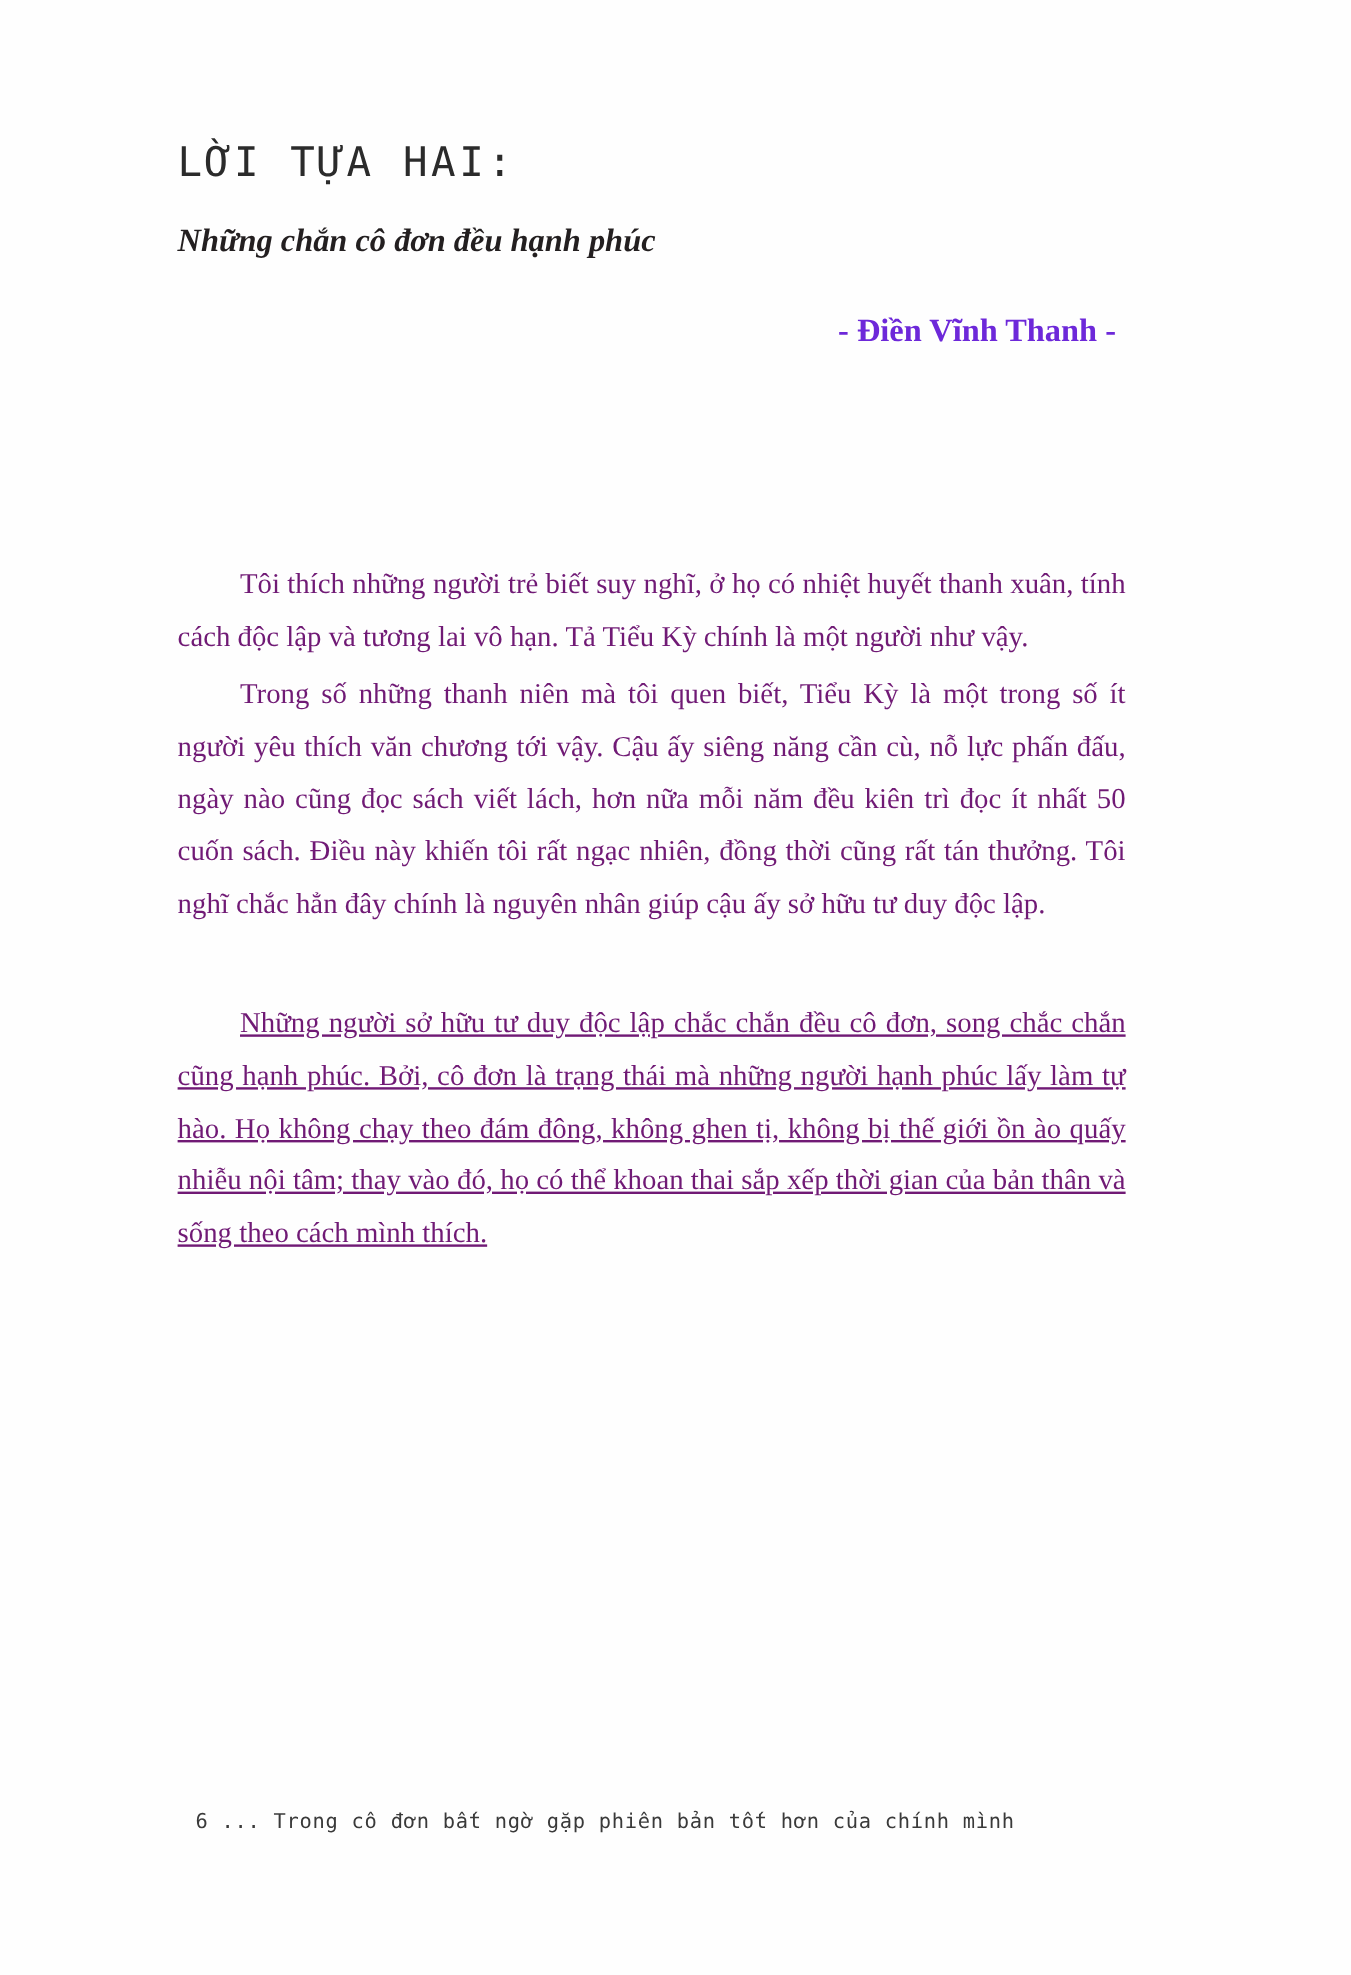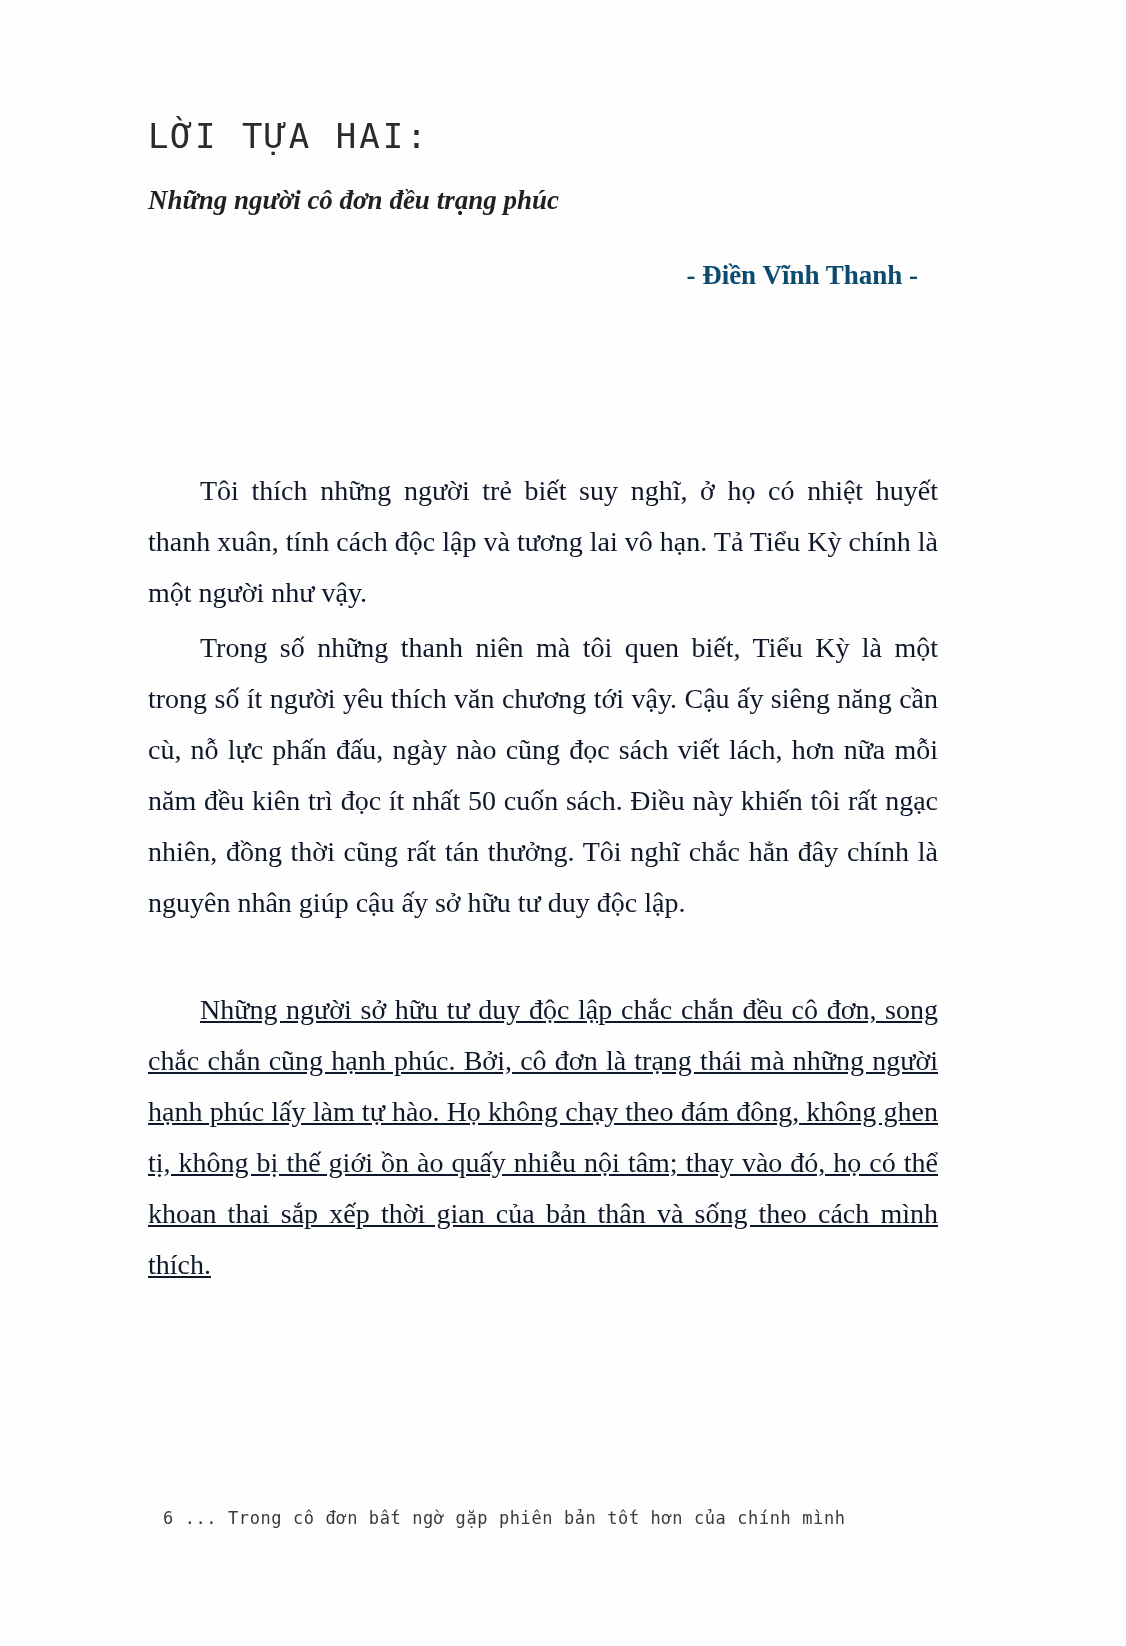--- a/index.html
+++ b/index.html
@@ -40,35 +40,35 @@
     font-size: 27px;
     color: #231f20;
     margin: 0 0 42px 0;
     line-height: 1.3;
   }
   .attribution {
     font-family: "Liberation Serif", serif;
     font-weight: bold;
     font-size: 27px;
     text-align: right;
-    color: #0c4a6e;
-    margin: 16px;
+    color: #6d28d9;
+    margin: 4px;
     padding-right: 4px;
   }
   .body-block {
     margin-top: 175px;
   }
   p.para {
-    font-size: 28px;
+    font-size: 24px;
     line-height: 1.82;
     text-align: justify;
     text-justify: inter-word;
     margin: 0 0 4px 0;
     text-indent: 52px;
-    color: #0f172a;
+    color: #701a75;
     hyphens: none;
   }
   p.para.gap-before {
     margin-top: 56px;
     text-decoration: underline;
   }
   .footer {
     position: absolute;
     left: 148px;
     bottom: 118px;
@@ -82,21 +82,21 @@
 </style>
 </head>
 <body>
 
 <div class="page">
 
   <div class="content">
 
     <h1 class="chapter-title">LỜI TỰA HAI:</h1>
 
-    <div class="subtitle">Những người cô đơn đều trạng phúc</div>
+    <div class="subtitle">Những chắn cô đơn đều hạnh phúc</div>
 
     <div class="attribution">- Điền Vĩnh Thanh -</div>
 
     <div class="body-block">
       <p class="para">Tôi thích những người trẻ biết suy nghĩ, ở họ có nhiệt huyết thanh xuân, tính cách độc lập và tương lai vô hạn. Tả Tiểu Kỳ chính là một người như vậy.</p>
       <p class="para">Trong số những thanh niên mà tôi quen biết, Tiểu Kỳ là một trong số ít người yêu thích văn chương tới vậy. Cậu ấy siêng năng cần cù, nỗ lực phấn đấu, ngày nào cũng đọc sách viết lách, hơn nữa mỗi năm đều kiên trì đọc ít nhất 50 cuốn sách. Điều này khiến tôi rất ngạc nhiên, đồng thời cũng rất tán thưởng. Tôi nghĩ chắc hẳn đây chính là nguyên nhân giúp cậu ấy sở hữu tư duy độc lập.</p>
       <p class="para gap-before">Những người sở hữu tư duy độc lập chắc chắn đều cô đơn, song chắc chắn cũng hạnh phúc. Bởi, cô đơn là trạng thái mà những người hạnh phúc lấy làm tự hào. Họ không chạy theo đám đông, không ghen tị, không bị thế giới ồn ào quấy nhiễu nội tâm; thay vào đó, họ có thể khoan thai sắp xếp thời gian của bản thân và sống theo cách mình thích.</p>
     </div>
 
   </div>

